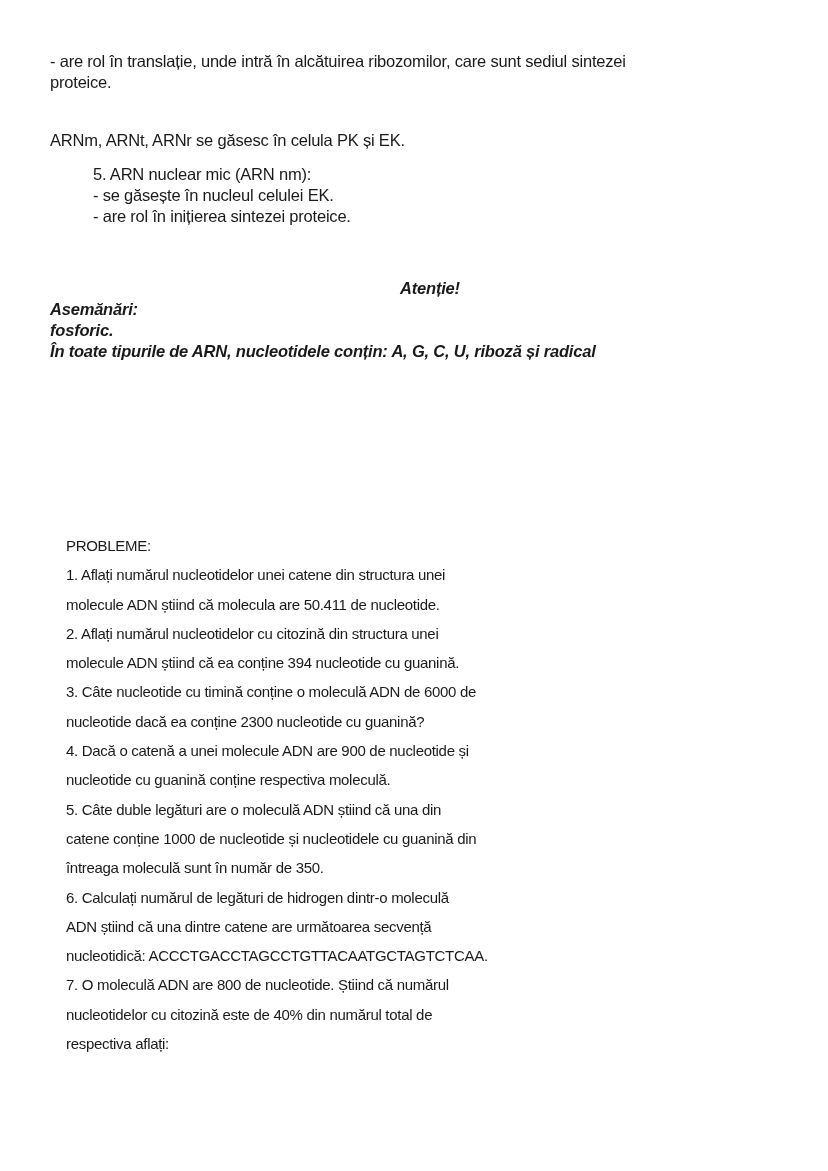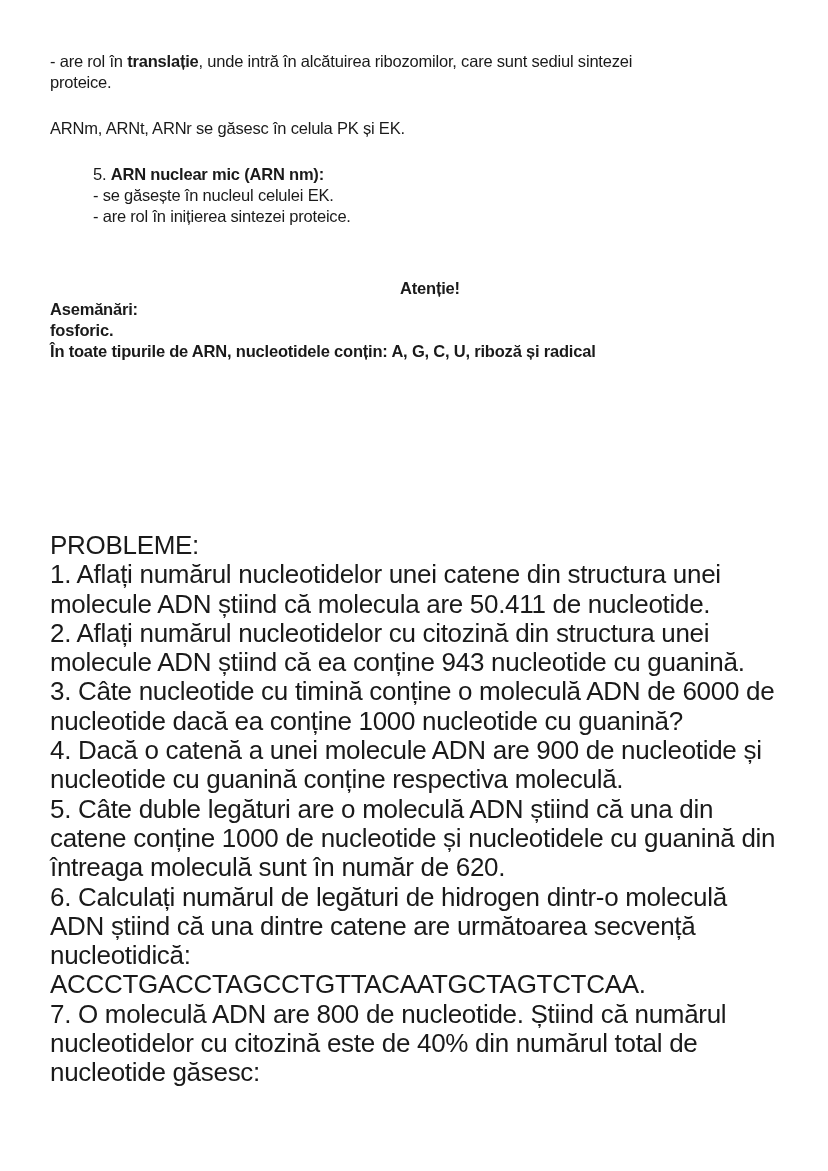--- a/index.html
+++ b/index.html
@@ -18,44 +18,44 @@
     .small {
       position: absolute;
       left: 50px;
       font-size: 16.5px;
       line-height: 21px;
       letter-spacing: -0.2px;
     }
     .p {
       margin: 0;
     }
-    .b { font-weight: bold; }
-    .bi { font-weight: bold; }
+    .b { font-weight: normal; }
+    .bi { font-weight: bold; font-style: italic; }
     .center { text-align: center; }
 
     .big {
       position: absolute;
-      left: 50px;
+      left: 66px;
       width: 740px;
-      font-size: 26px;
+      font-size: 15px;
       line-height: 29.3px;
       letter-spacing: -0.3px;
     }
   </style>
 </head>
 <body>
 
 <div class="small" style="top:51px; width:740px;">
   <p class="p">
     <span>- are rol în </span><span class="b">translație</span><span>, unde intră în alcătuirea ribozomilor, care sunt sediul sintezei</span>
   </p>
   <p class="p">proteice.</p>
 </div>
 
-<p class="small p" style="top:118px;">ARNm, ARNt, ARNr se găsesc în celula PK și EK.</p>
+<p class="small p" style="top:130px;">ARNm, ARNt, ARNr se găsesc în celula PK și EK.</p>
 
 <div class="small" style="top:164px;margin-left:43px;">
   <p class="p">
     <span>5. </span><span class="b">ARN nuclear mic (ARN nm):</span>
   </p>
   <p class="p">- se găsește în nucleul celulei EK.</p>
   <p class="p">- are rol în inițierea sintezei proteice.</p>
 </div>
 
 <div class="small" style="top:278px; width:740px;">
@@ -63,27 +63,27 @@
   <p class="p bi">Asemănări:</p>
   <p class="p bi">fosforic.</p>
   <p class="p bi">În toate tipurile de ARN, nucleotidele conțin: A, G, C, U, riboză și radical</p>
 </div>
 
 <div class="big" style="top:531px;">
   <p class="p">PROBLEME:</p>
   <p class="p">1. Aflați numărul nucleotidelor unei catene din structura unei</p>
   <p class="p">molecule ADN știind că molecula are 50.411 de nucleotide.</p>
   <p class="p">2. Aflați numărul nucleotidelor cu citozină din structura unei</p>
-  <p class="p">molecule ADN știind că ea conține 943 nucleotide cu guanină.</p>
+  <p class="p">molecule ADN știind că ea conține 394 nucleotide cu guanină.</p>
   <p class="p">3. Câte nucleotide cu timină conține o moleculă ADN de 6000 de</p>
-  <p class="p">nucleotide dacă ea conține 1000 nucleotide cu guanină?</p>
+  <p class="p">nucleotide dacă ea conține 2300 nucleotide cu guanină?</p>
   <p class="p">4. Dacă o catenă a unei molecule ADN are 900 de nucleotide și</p>
   <p class="p">nucleotide cu guanină conține respectiva moleculă.</p>
   <p class="p">5. Câte duble legături are o moleculă ADN știind că una din</p>
   <p class="p">catene conține 1000 de nucleotide și nucleotidele cu guanină din</p>
-  <p class="p">întreaga moleculă sunt în număr de 620.</p>
+  <p class="p">întreaga moleculă sunt în număr de 350.</p>
   <p class="p">6. Calculați numărul de legături de hidrogen dintr-o moleculă</p>
   <p class="p">ADN știind că una dintre catene are următoarea secvență</p>
   <p class="p">nucleotidică: ACCCTGACCTAGCCTGTTACAATGCTAGTCTCAA.</p>
   <p class="p">7. O moleculă ADN are 800 de nucleotide. Știind că numărul</p>
   <p class="p">nucleotidelor cu citozină este de 40% din numărul total de</p>
-  <p class="p">nucleotide găsesc:</p>
+  <p class="p">respectiva aflați:</p>
 </div>
 
 </body></html>

